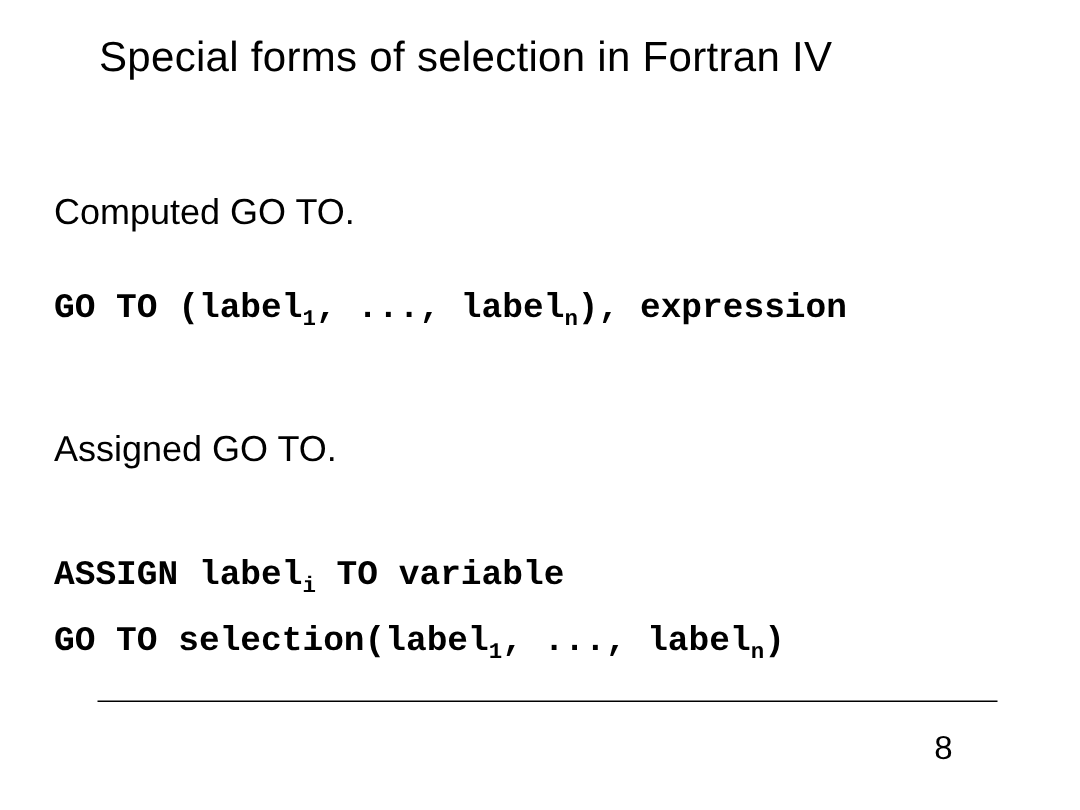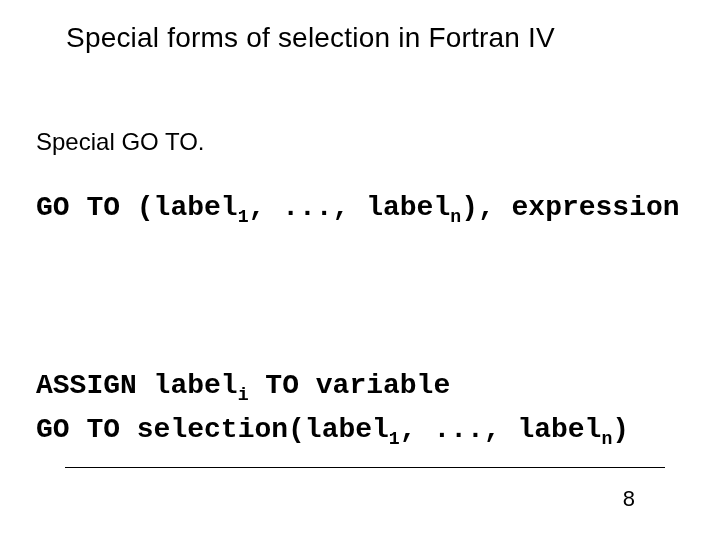--- a/index.html
+++ b/index.html
@@ -29,21 +29,21 @@
     position: absolute;
     font-size: 24px;
     font-weight: 400;
   }
   .computed { left: 36px; top: 128px; }
   .assigned { left: 36px; top: 286px; }
   .code-line {
     position: absolute;
     left: 36px;
     font-family: "Courier New", Courier, monospace;
-    font-size: 28px;
+    font-size: 23px;
     font-weight: bold;
     white-space: nowrap;
   }
   .line-goto   { top: 192px; }
   .line-assign { top: 370px; }
   .line-goto2  { top: 414px; }
   sub {
     font-size: 0.65em;
     vertical-align: sub;
     line-height: 0;
@@ -63,26 +63,27 @@
     font-size: 22px;
   }
 </style>
 </head>
 <body>
 
 <div class="slide">
 
   <div class="title">Special forms of selection in Fortran IV</div>
 
-  <div class="body-line computed">Special GO TO.</div>
+  <div class="body-line computed">Computed GO TO.</div>
 
   <div class="code-line line-goto">
     <span>GO TO (label</span><sub>1</sub><span>, ..., label</span><sub>n</sub><span>), expression</span>
   </div>
 
+  <div class="body-line assigned">Assigned GO TO.</div>
 
   <div class="code-line line-assign">
     <span>ASSIGN label</span><sub>i</sub><span> TO variable</span>
   </div>
 
   <div class="code-line line-goto2">
     <span>GO TO selection(label</span><sub>1</sub><span>, ..., label</span><sub>n</sub><span>)</span>
   </div>
 
   <div class="rule"></div>

